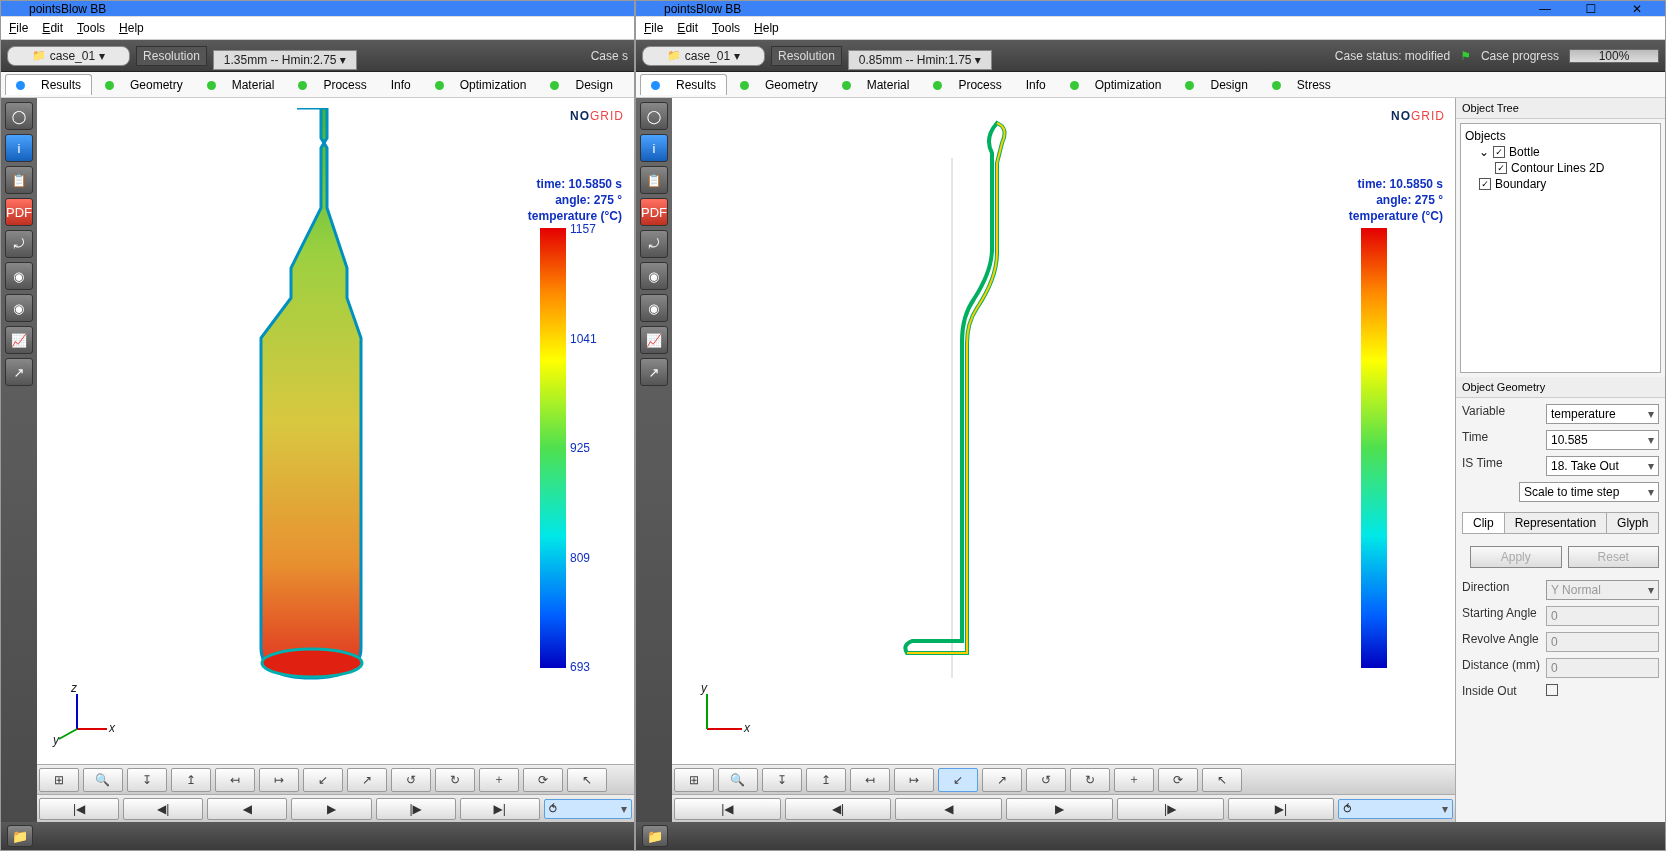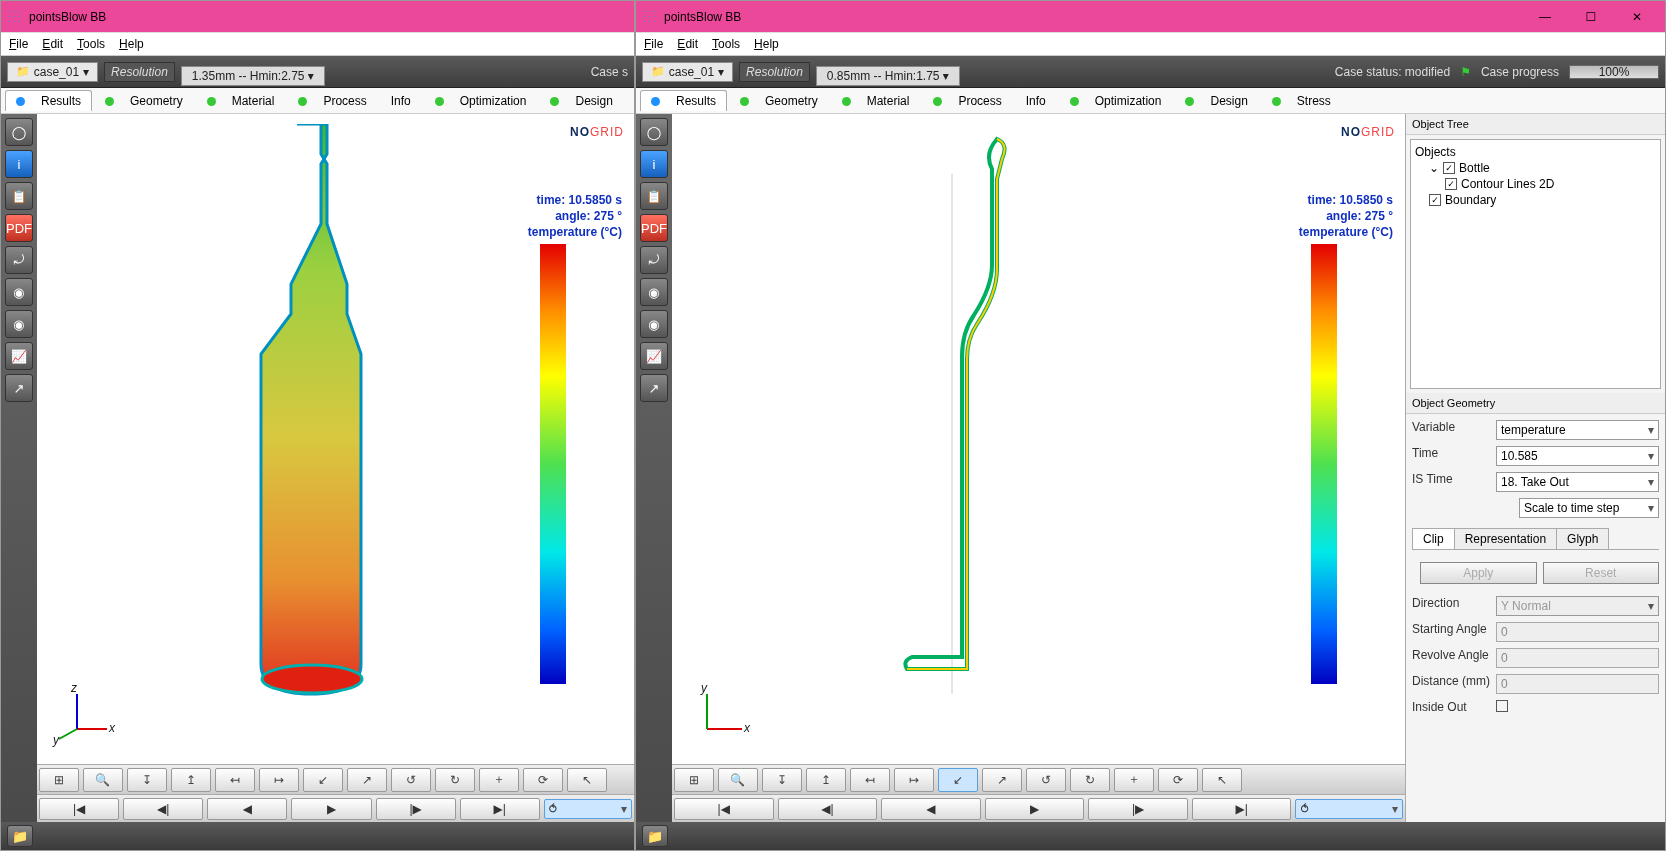--- a/index.html
+++ b/index.html
@@ -1,30 +1,30 @@
 <!DOCTYPE html>
 <html><head>
 <meta charset="utf-8">
 <style>
 * { box-sizing: border-box; margin: 0; padding: 0; font-family: "Segoe UI", Tahoma, sans-serif; font-size: 12px; }
 body { background: #f0f0f0; display: flex; width: 1666px; height: 851px; overflow: hidden; }
 .pane { display: flex; flex-direction: column; background: #fff; border:1px solid #999; }
 .pane.left { width: 635px; }
 .pane.right { width: 1031px; }
-.titlebar { display:flex; align-items:center; height:32px; padding:0 6px; background:#ec4899; border-bottom:1px solid #ddd; }
+.titlebar { display:flex; align-items:center; height:16px; padding:0 6px; background:#3b82f6; border-bottom:1px solid #ddd; }
 .titlebar .appicon { width:16px; height:16px; margin-right:6px; background: radial-gradient(circle,#3b8dd8 20%, transparent 22%) 0 0/5px 5px; }
 .titlebar .title { flex:1; }
 .winbtns { display:flex; gap:2px; }
 .winbtn { width:44px; height:26px; display:flex; align-items:center; justify-content:center; }
 .menubar { display:flex; gap:14px; padding:4px 8px; background:#fff; border-bottom:1px solid #ccc; }
 .menubar span u{text-decoration:underline;}
 .toolbar { display:flex; align-items:center; height:32px; background:linear-gradient(#5a5a5a,#3d3d3d); color:#ddd; padding:0 6px; gap:6px; border-bottom:1px solid #222; }
-.casechip{background:#e8e8e8;color:#222;border:1px solid #888;border-radius:0;padding:2px 8px;display:flex;align-items:center;gap:4px;}
+.casechip{background:#e8e8e8;color:#222;border:1px solid #888;border-radius:8px;padding:2px 24px;display:flex;align-items:center;gap:4px;}
 .casechip::before{content:"📁";font-size:11px;}
-.res-label{background:#555;border:1px solid #333;padding:2px 6px;color:#ddd;font-style:italic;}
+.res-label{background:#555;border:1px solid #333;padding:2px 6px;color:#ddd;}
 .res-val{background:#ddd;color:#222;border:1px solid #888;padding:2px 10px;margin-top:8px;}
 .status-right{margin-left:auto;display:flex;align-items:center;gap:10px;}
 .progressbar{width:90px;height:14px;background:linear-gradient(#bbb,#ddd);border:1px solid #666;position:relative;font-size:10px;display:flex;align-items:center;justify-content:center;color:#222;}
 .tabstrip{display:flex;align-items:center;height:26px;background:#f8f8f8;border-bottom:1px solid #ccc;padding-left:4px;gap:2px;}
 .tab{display:flex;align-items:center;gap:16px;padding:3px 10px;border:1px solid transparent;border-bottom:none;cursor:pointer;}
 .tab.active{background:#fff;border-color:#aaa;border-radius:3px 3px 0 0;}
 .dot{width:9px;height:9px;border-radius:50%;background:#37c837;display:inline-block;}
 .dot.blue{background:#1e90ff;}
 .body{flex:1;display:flex;min-height:0;}
 .lefticons{width:36px;background:linear-gradient(#6a6a6a,#4a4a4a);display:flex;flex-direction:column;align-items:center;padding:4px 0;gap:4px;}
@@ -38,21 +38,21 @@
 .pbtn.sel{background:#cde6ff;border-color:#5aa0e0;}
 .logo{position:absolute;top:8px;right:10px;font-size:15px;font-weight:bold;color:#0a2a5c;letter-spacing:1px;}
 .logo .no{font-weight:900;}
 .logo .grid{font-weight:400;color:#ef4444;}
 .infotxt{position:absolute;top:78px;right:12px;color:#1030c0;font-size:12px;text-align:right;line-height:1.35;font-weight:bold;}
 .colorbar{position:absolute;top:130px;right:68px;width:26px;height:440px;background:linear-gradient(to bottom,#e40000 0%,#ff8c00 15%,#ffff00 30%,#4fe04f 50%,#00e8e8 70%,#0060ff 88%,#0000c0 100%);}
 .cblabels{position:absolute;top:124px;right:10px;height:452px;display:flex;flex-direction:column;justify-content:space-between;color:#1030c0;font-size:20px;font-family:serif;text-align:left;width:54px;}
 .triad{position:absolute;left:20px;bottom:20px;width:60px;height:60px;}
 .triad svg{overflow:visible;}
 
-.rightpanels{width:260px;border-left:1px solid #aaa;display:flex;flex-direction:column;background:#f4f4f4;}
+.rightpanels{width:210px;border-left:1px solid #aaa;display:flex;flex-direction:column;background:#f4f4f4;}
 .panel-title{padding:4px 6px;background:#eee;border-bottom:1px solid #ccc;font-size:11px;}
 .tree{flex:0 0 250px;background:#fff;border:1px solid #aaa;margin:4px;padding:4px;overflow:auto;}
 .tree .row{display:flex;align-items:center;gap:4px;padding:1px 0;}
 .tree .indent1{padding-left:14px;}
 .tree .indent2{padding-left:30px;}
 .chk{width:12px;height:12px;border:1px solid #555;display:inline-flex;align-items:center;justify-content:center;font-size:9px;}
 .chk.checked::after{content:"✓";}
 .settings{padding:6px;display:flex;flex-direction:column;gap:6px;}
 .frow{display:flex;gap:6px;}
 .frow label{width:78px;color:#333;}
@@ -138,20 +138,27 @@
     </div>
     <div class="viewport">
       <div class="canvas">
         <div class="logo"><span class="no">NO</span><span class="grid">GRID</span></div>
         <div class="infotxt">
           <div>time: 10.5850 s</div>
           <div>angle: 275 °</div>
           <div>temperature (°C)</div>
         </div>
         <div class="colorbar"></div>
+        <div class="cblabels">
+          <span>1157</span>
+            <span>1041</span>
+            <span>925</span>
+            <span>809</span>
+            <span>693</span>
+        </div>
 
         <svg class="bottle3d" viewBox="0 0 170 580">
           <defs>
             <linearGradient id="g3d" x1="0" y1="0" x2="0" y2="1">
               <stop offset="0%" stop-color="#3cb43c"></stop>
                 <stop offset="25%" stop-color="#9ad040"></stop>
               <stop offset="55%" stop-color="#d8c840"></stop>
                 <stop offset="80%" stop-color="#e89030"></stop>
               <stop offset="100%" stop-color="#e03020"></stop>
             </linearGradient>

